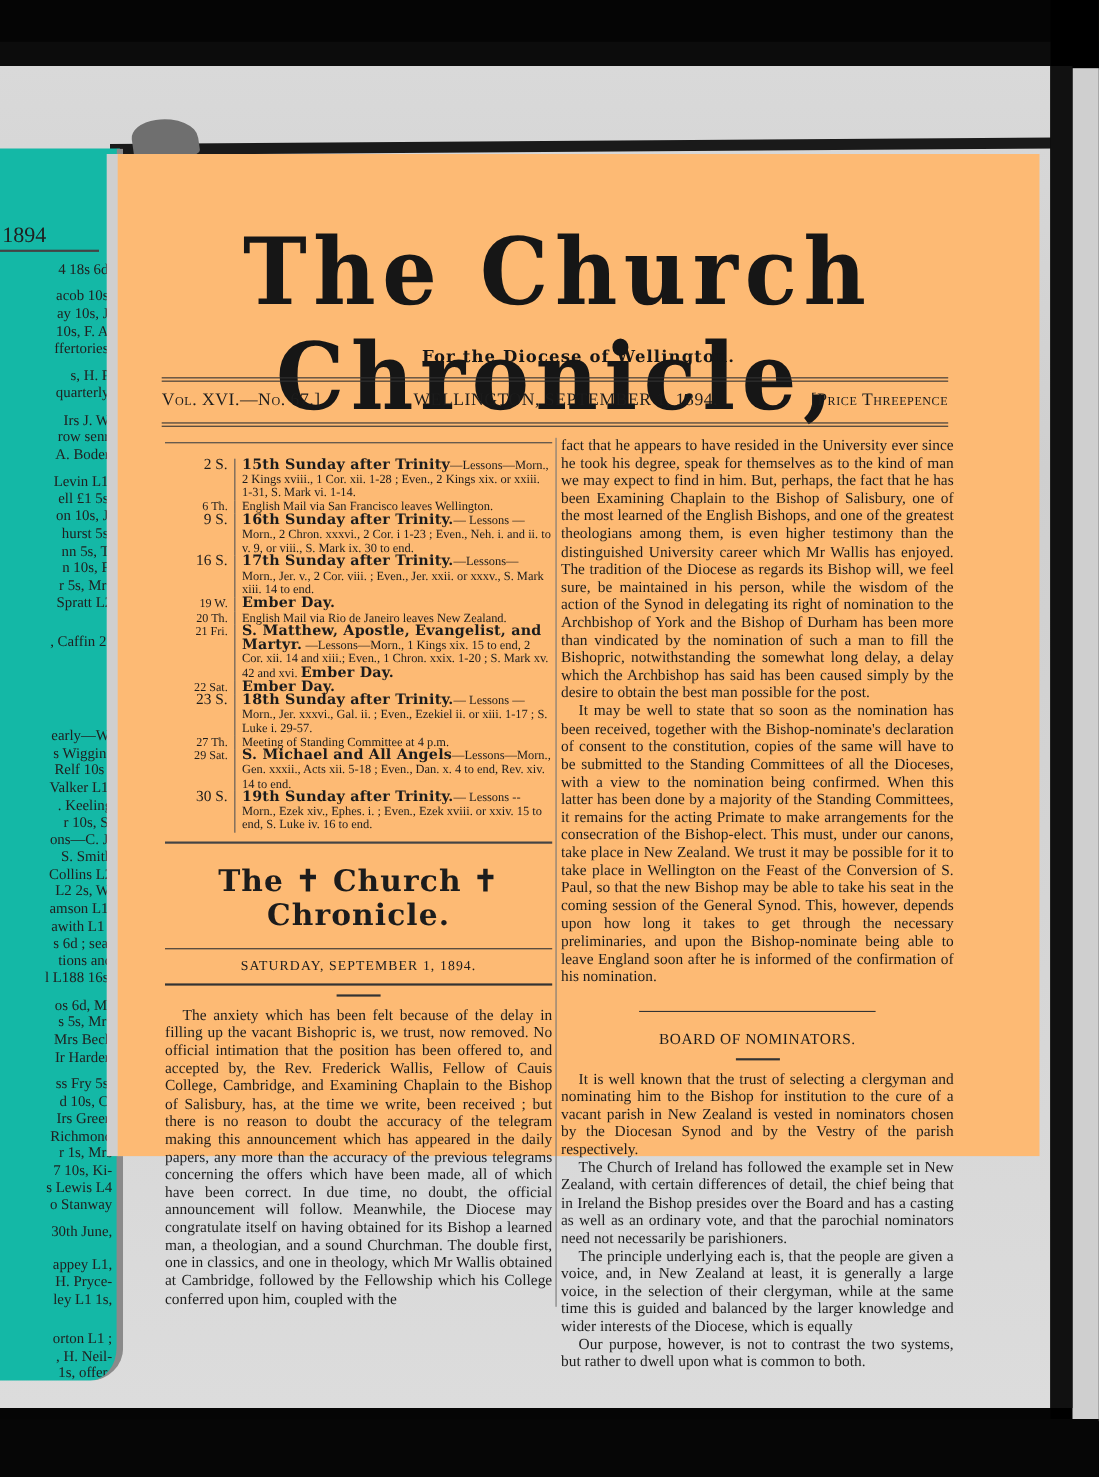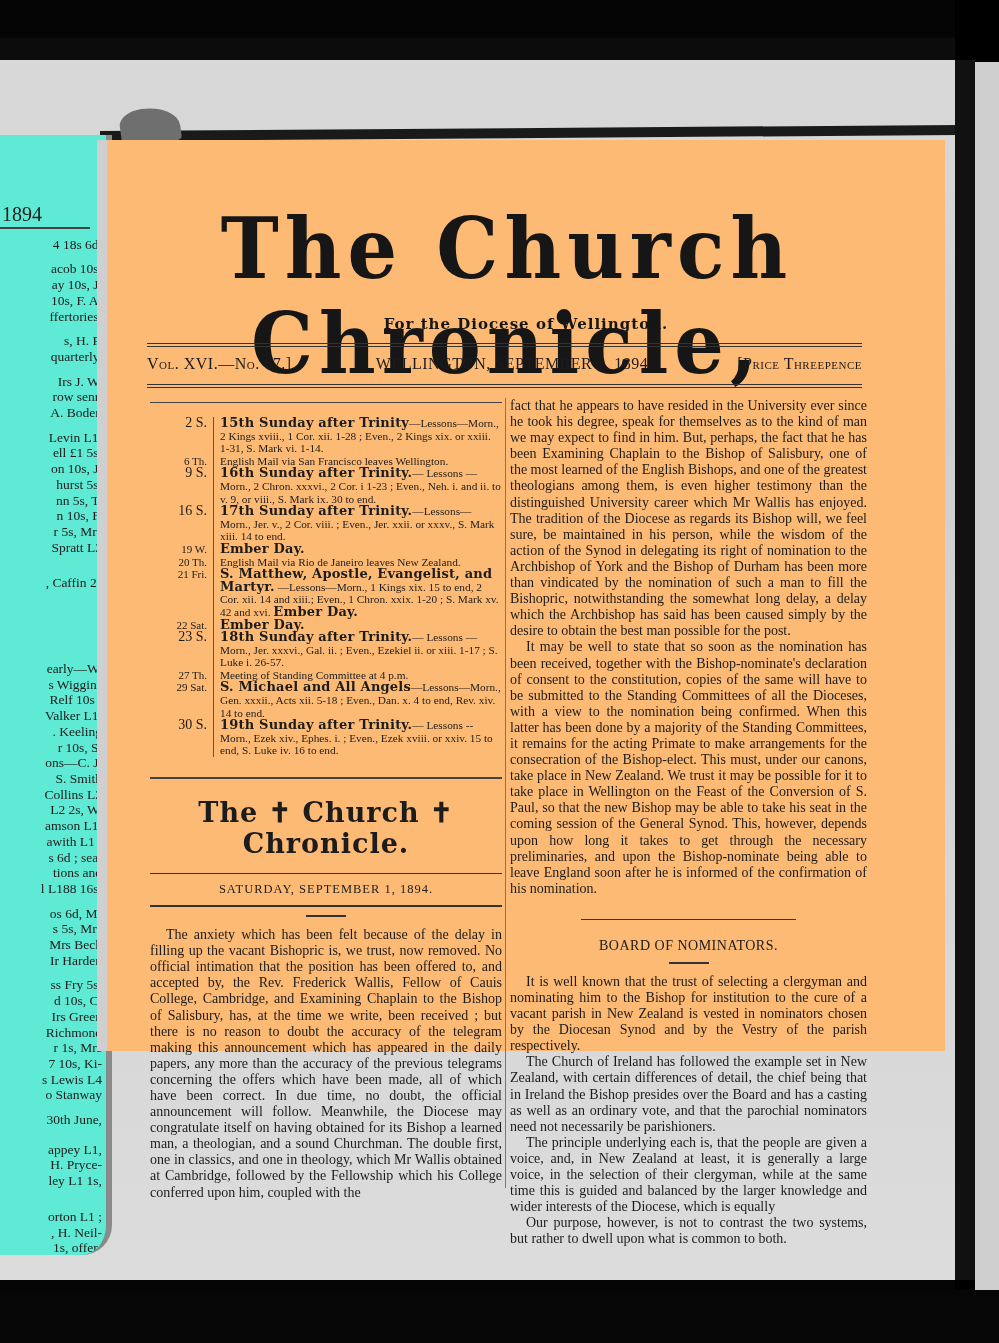--- a/index.html
+++ b/index.html
@@ -8,21 +8,21 @@
   .scan-band-top { position:absolute; left:0; top:38px; width:999px; height:30px; background:#0c0c0c; }
   .backdrop { position:absolute; left:0; top:60px; width:955px; height:1220px; background:linear-gradient(#d9d9d9,#cfcfcf 30%, #dcdcdc); }
   .right-strip { position:absolute; left:955px; top:0; width:44px; height:1343px; background:#000; }
   .right-strip-inner { position:absolute; left:975px; top:62px; width:24px; height:1230px; background:#cfcfcf; }
   .right-strip-bar { position:absolute; left:955px; top:60px; width:20px; height:1220px; background:#111; }
   .bottom-band { position:absolute; left:0; top:1290px; width:999px; height:53px; background:#060606; }
   .rule-top { position:absolute; left:100px; top:128px; width:860px; height:10px; background:#1a1a1a; transform:skewY(-0.4deg); }
   .clip { position:absolute; left:120px; top:108px; width:60px; height:36px; background:#6f6f6f; border-radius:40% 60% 10% 10%; transform:rotate(-8deg); }
 
   
-  .left-page { position:absolute; left:0; top:135px; width:106px; height:1120px; background:#5eead4;
+  .left-page { position:absolute; left:0; top:135px; width:106px; height:1120px; background:#14b8a6;
                border-right:6px solid #8a8a8a; border-bottom-right-radius:30px; overflow:hidden; }
   .left-page .lp-line { font-size:13.5px; line-height:15.7px; white-space:nowrap; text-align:right; padding-right:4px; color:#202020; }
   .left-page .lp-year { font-size:20px; text-align:left; padding-left:2px; margin-top:72px; margin-bottom:4px; }
   .left-page .lp-rule { height:2px; background:#444; margin:4px 0 8px 0; width:90px; }
   .left-page .gap { height:9px; }
 
   
   .page { position:absolute; left:107px; top:140px; width:838px; height:911px; background:#fdba74;
           box-shadow: -10px 0 0 #cfcfcf; }
   .masthead { position:absolute; left:40px; top:68px; width:720px; text-align:center;
@@ -203,31 +203,31 @@
       <div class="cal-row">
         <div class="cal-date">21 Fri.</div>
         <div class="cal-body"><span class="feast">S. Matthew, Apostle, Evangelist, and Martyr.</span> <span>—Lessons—Morn., 1 Kings xix. 15 to end, 2 Cor. xii. 14 and xiii.; Even., 1 Chron. xxix. 1-20 ; S. Mark xv. 42 and xvi.</span> <span class="feast">Ember Day.</span></div>
       </div>
       <div class="cal-row">
         <div class="cal-date">22 Sat.</div>
         <div class="cal-body"><span class="feast">Ember Day.</span></div>
       </div>
       <div class="cal-row">
         <div class="cal-date bigd">23 S.</div>
-        <div class="cal-body"><span class="feast">18th Sunday after Trinity.</span><span>— Lessons — Morn., Jer. xxxvi., Gal. ii. ; Even., Ezekiel ii. or xiii. 1-17 ; S. Luke i. 26-57.</span></div>
+        <div class="cal-body"><span class="feast">18th Sunday after Trinity.</span><span>— Lessons — Morn., Jer. xxxvi., Gal. ii. ; Even., Ezekiel ii. or xiii. 1-17 ; S. Luke i. 29-57.</span></div>
       </div>
       <div class="cal-row">
         <div class="cal-date">27 Th.</div>
         <div class="cal-body"><span>Meeting of Standing Committee at 4 p.m.</span></div>
       </div>
       <div class="cal-row">
         <div class="cal-date">29 Sat.</div>
         <div class="cal-body"><span class="feast">S. Michael and All Angels</span><span>—Lessons—Morn., Gen. xxxii., Acts xii. 5-18 ; Even., Dan. x. 4 to end, Rev. xiv. 14 to end.</span></div>
       </div>
-      <div class="cal-row" style="padding-bottom:20px">
+      <div class="cal-row" style="padding-bottom:8px">
         <div class="cal-date bigd">30 S.</div>
         <div class="cal-body"><span class="feast">19th Sunday after Trinity.</span><span>— Lessons -- Morn., Ezek xiv., Ephes. i. ; Even., Ezek xviii. or xxiv. 15 to end, S. Luke iv. 16 to end.</span></div>
       </div>
     </div>
     <div class="thin-rule" style="border-top:2px solid #444"></div>
 
     <div class="chron-title">The ✝ Church ✝ Chronicle.</div>
     <div class="thin-rule" style="margin-top:14px;border-top:1.5px solid #333"></div>
     <div class="dateline">SATURDAY, SEPTEMBER 1, 1894.</div>
     <div class="thin-rule" style="border-top:2px solid #333"></div>

